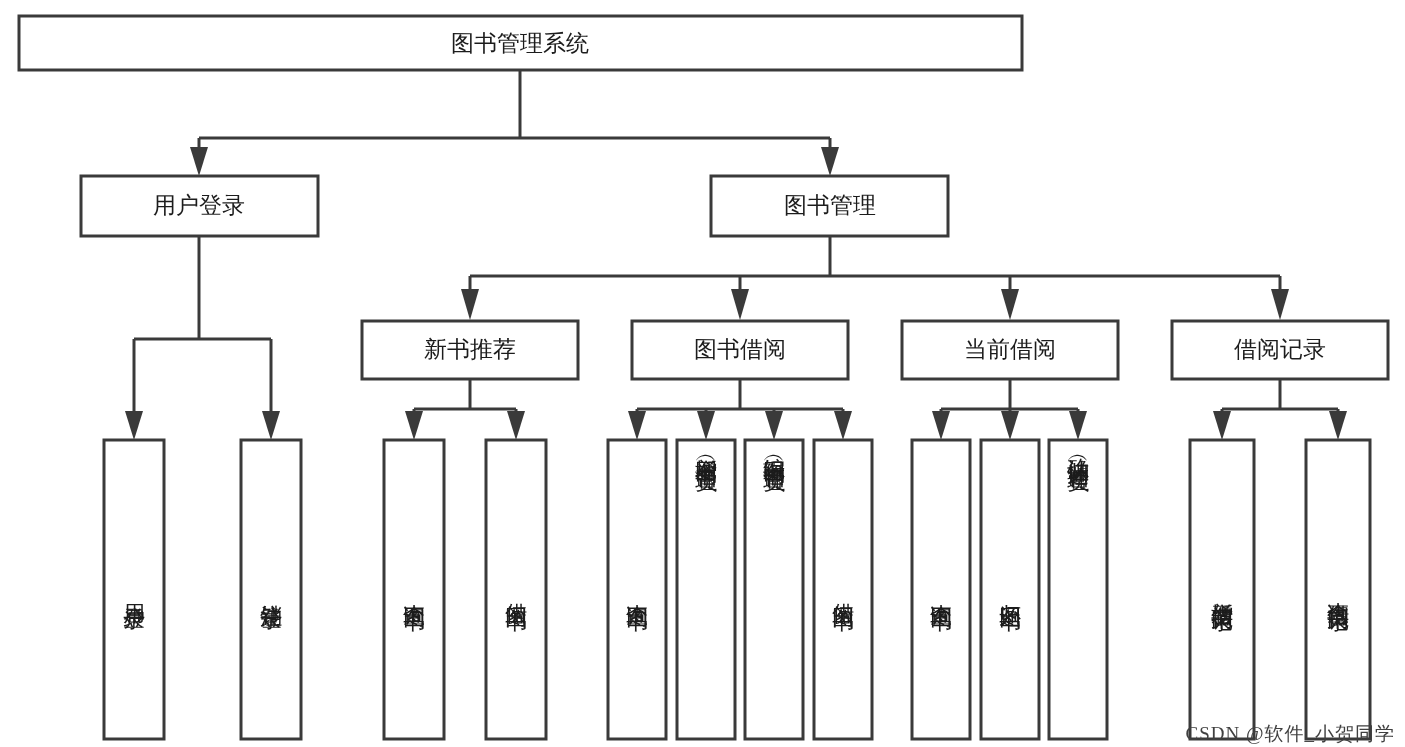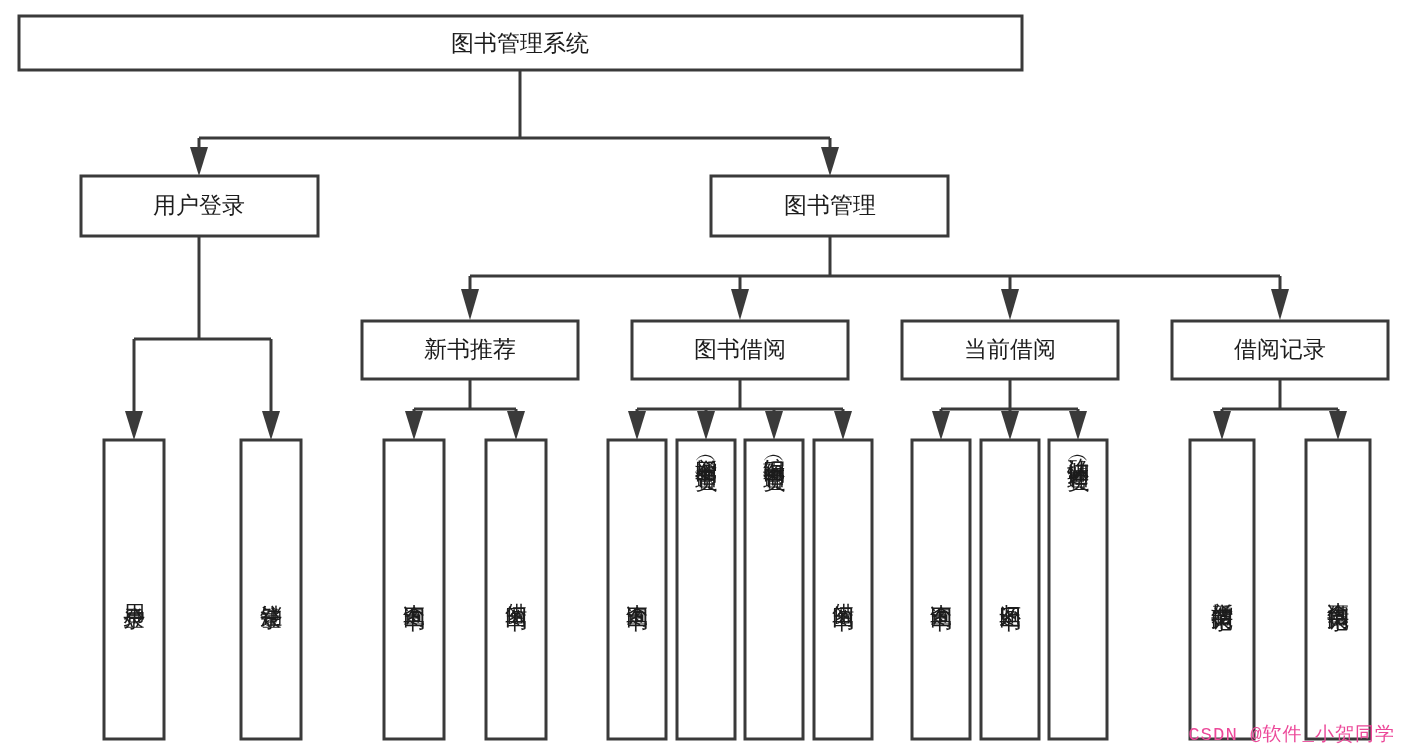--- a/index.html
+++ b/index.html
@@ -68,23 +68,23 @@
     font-size: 22px;
     line-height: 1.12;
     letter-spacing: 2px;
     color: #1c1c1c;
     white-space: nowrap;
   }
   .watermark {
     position: absolute;
     right: 10px;
     bottom: 4px;
-    font-family: Liberation Mono, monospace;
+    font-family: Liberation Serif, serif;
     font-size: 19px;
-    color: #ec4899;
+    color: #404040;
     letter-spacing: 1px;
     user-select: none;
   }
 </style>
 </head>
 <body>
 
 <div id="diagram-root">
 
   <svg class="flow" viewBox="0 0 1405 747" xmlns="http://www.w3.org/2000/svg">

